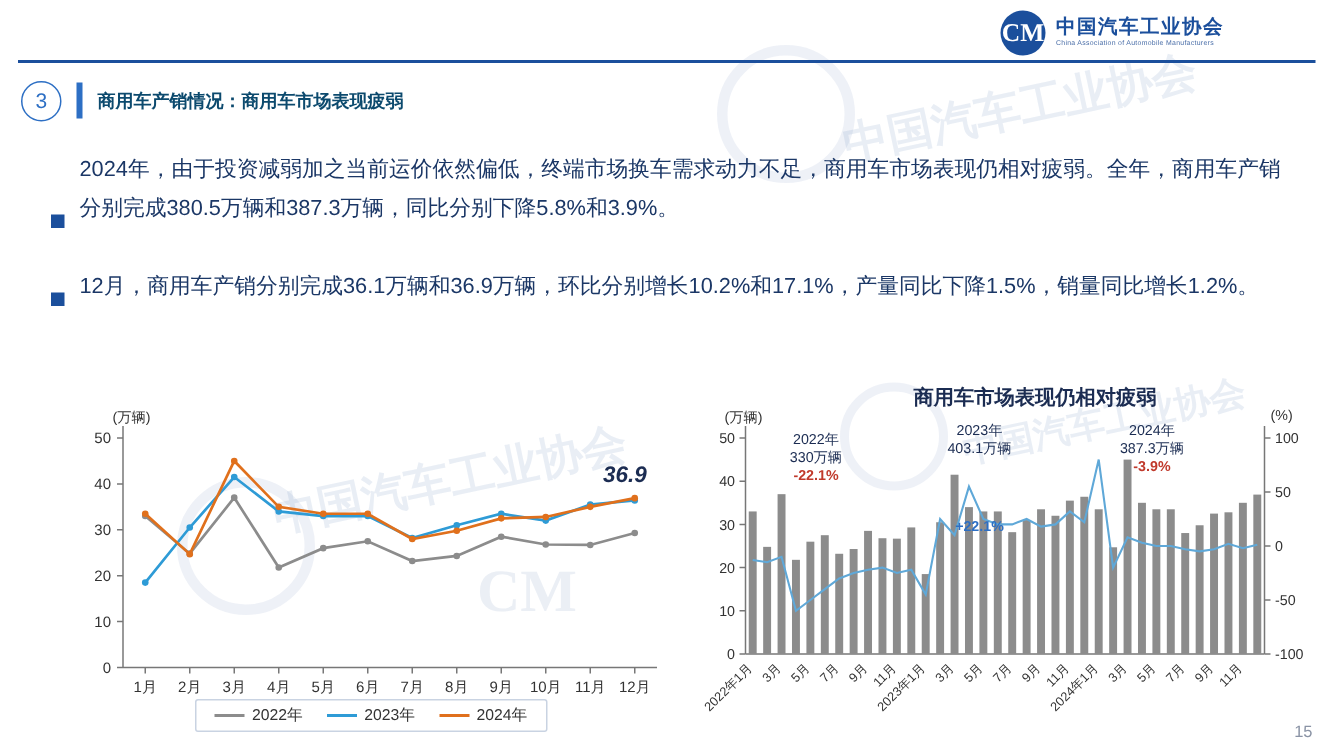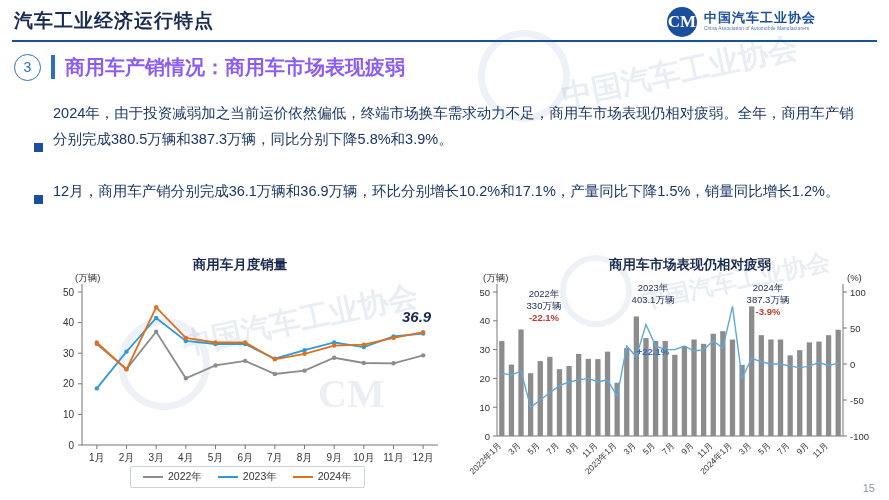--- a/index.html
+++ b/index.html
@@ -38,21 +38,21 @@
   
   #section-head{
     position:absolute;left:14px;top:52px;height:30px;display:flex;align-items:center;gap:10px;
   }
   #section-num{
     width:25px;height:25px;border-radius:50%;
     border:1.5px solid #2d6fc4;color:#2d6fc4;
     font-size:14px;display:flex;align-items:center;justify-content:center;
   }
   #section-bar{width:4px;height:24px;background:#2d6fc4;}
-  #section-title{font-size:20px;font-weight:bold;color:#8b5cf6;font-family:Liberation Serif, serif;}
+  #section-title{font-size:12px;font-weight:bold;color:#0c4a6e;font-family:Liberation Serif, serif;}
 
   
   .bullet{
     position:absolute;left:34px;display:flex;gap:10px;width:830px;align-items:flex-end;
   }
   .bullet .sq{width:9px;height:9px;background:#1b4f9c;margin-top:7px;flex:none;}
   .bullet .tx{font-size:14.5px;line-height:26px;color:#1b3766;}
   #bullet1{top:100px;}
   #bullet2{top:178px;}
 
@@ -95,21 +95,20 @@
 
 <div class="wm wm-big" style="left:560px;top:52px;">中国汽车工业协会</div>
 <div class="wm wm-big" style="left:180px;top:300px;">中国汽车工业协会</div>
 <div class="wm wm-big" style="left:640px;top:265px;font-size:24px;">中国汽车工业协会</div>
 <div class="wm-ring" style="left:478px;top:30px;"></div>
 <div class="wm-ring" style="left:118px;top:318px;"></div>
 <div class="wm-ring" style="left:560px;top:255px;width:60px;height:60px;border-width:6px;"></div>
 <div class="wm-cm" style="left:318px;top:370px;">CM</div>
 
 <div id="header">
-  <div id="page-title">汽车工业经济运行特点</div>
   <div id="title-rule"></div>
   <div id="logo">
     <div class="mark">CM</div>
     <div class="txt">
       <div class="cn">中国汽车工业协会</div>
       <div class="en">China Association of Automobile Manufacturers</div>
     </div>
   </div>
 </div>
 
@@ -122,21 +121,20 @@
 <div class="bullet" id="bullet1">
   <span class="sq"></span>
   <span class="tx">2024年，由于投资减弱加之当前运价依然偏低，终端市场换车需求动力不足，商用车市场表现仍相对疲弱。全年，商用车产销分别完成380.5万辆和387.3万辆，同比分别下降5.8%和3.9%。</span>
 </div>
 <div class="bullet" id="bullet2">
   <span class="sq"></span>
   <span class="tx">12月，商用车产销分别完成36.1万辆和36.9万辆，环比分别增长10.2%和17.1%，产量同比下降1.5%，销量同比增长1.2%。</span>
 </div>
 
 <div class="chart-box" id="chart-left" style="left:20px;top:250px;width:430px;height:245px;">
-  <div class="chart-title" style="left:120px;top:6px;width:200px;">商用车月度销量</div>
   <div class="axis-unit" style="left:55px;top:22px;">(万辆)</div>
   <svg id="svg-left" width="430" height="245">
       <line x1="62" y1="34" x2="62" y2="195" stroke="#777" stroke-width="1"></line>
       <line x1="62" y1="195" x2="418" y2="195" stroke="#777" stroke-width="1"></line>
       <line x1="58" y1="195" x2="62" y2="195" stroke="#777" stroke-width="1"></line>
       <text x="54" y="198.5" font-size="10" fill="#333" text-anchor="end" font-family="Liberation Sans, sans-serif">0</text>
       <line x1="58" y1="164.4" x2="62" y2="164.4" stroke="#777" stroke-width="1"></line>
       <text x="54" y="167.9" font-size="10" fill="#333" text-anchor="end" font-family="Liberation Sans, sans-serif">10</text>
       <line x1="58" y1="133.8" x2="62" y2="133.8" stroke="#777" stroke-width="1"></line>
       <text x="54" y="137.3" font-size="10" fill="#333" text-anchor="end" font-family="Liberation Sans, sans-serif">20</text>

